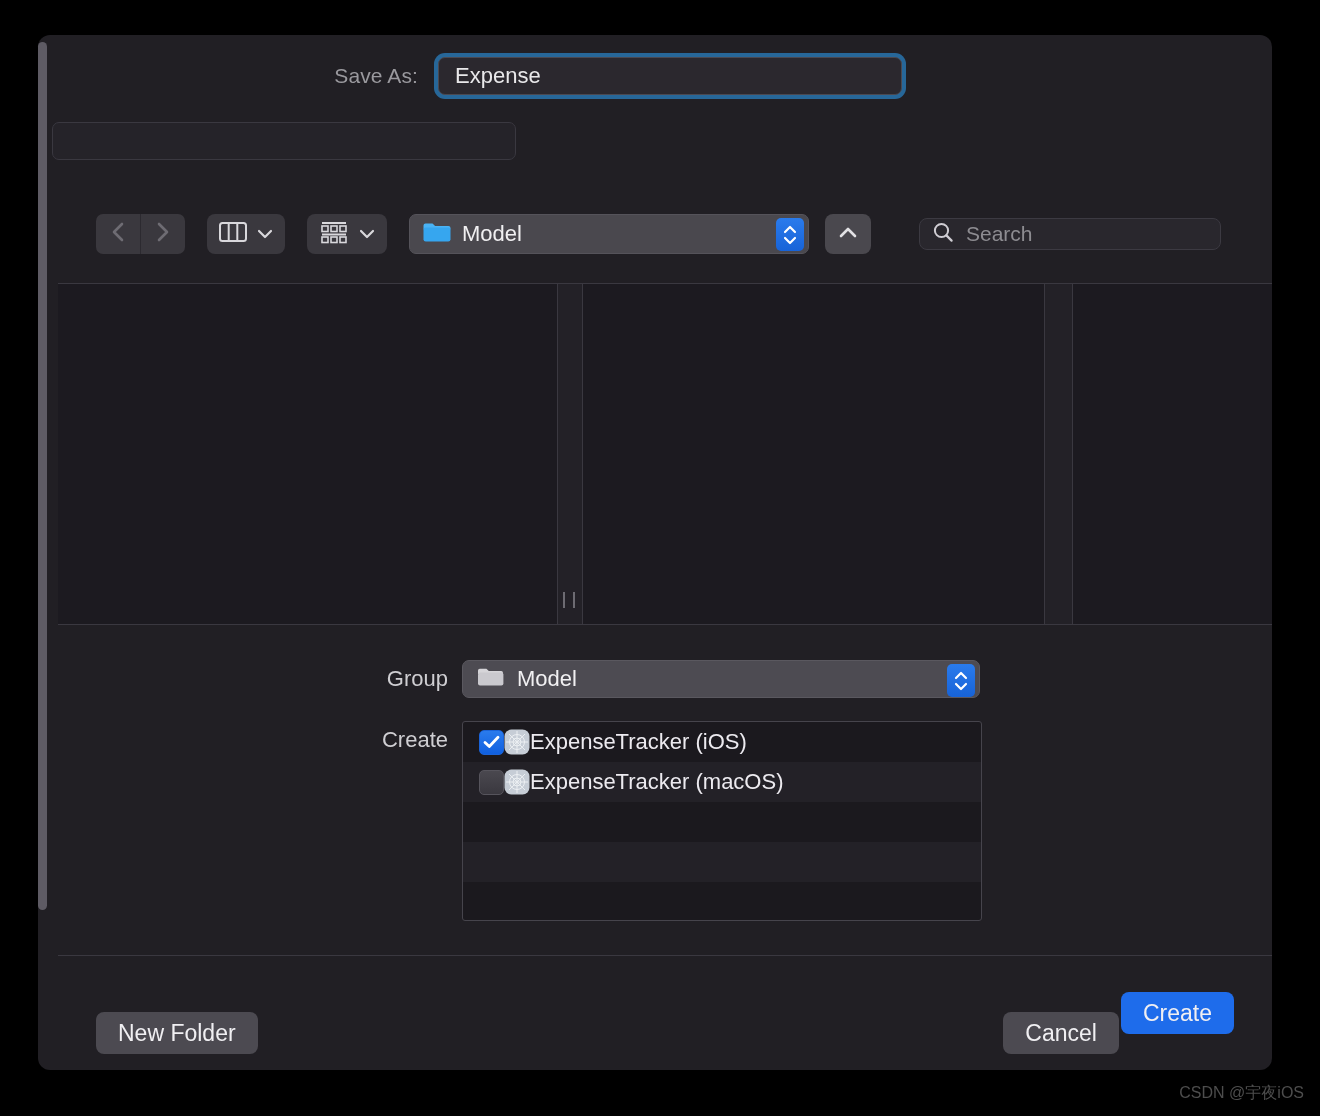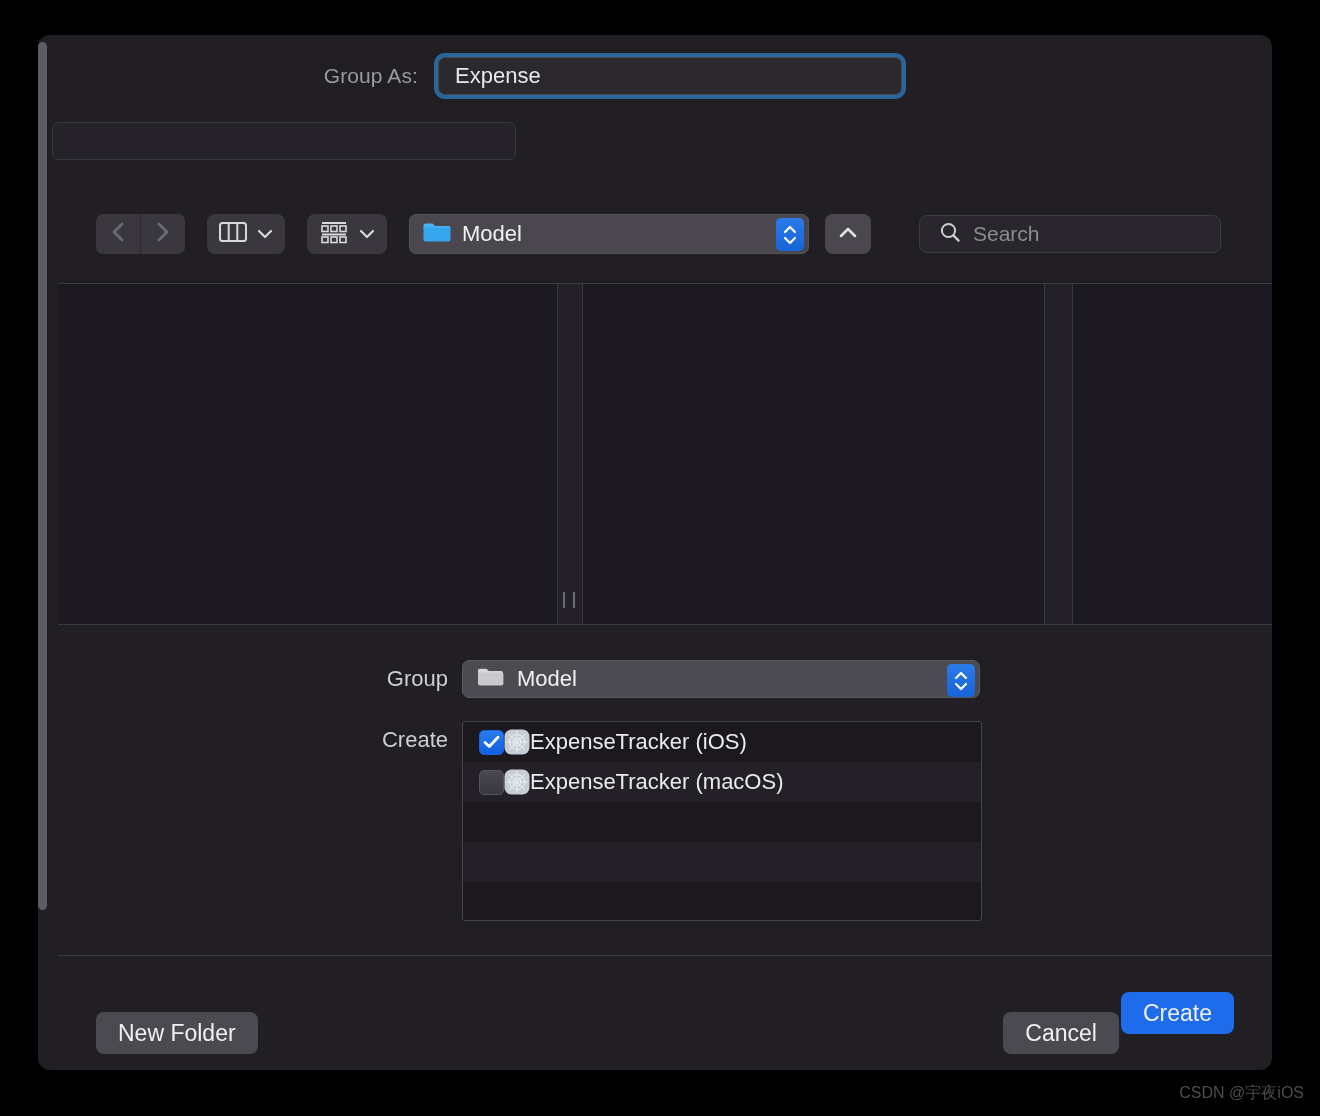--- a/index.html
+++ b/index.html
@@ -198,27 +198,27 @@
     background: #4a484e;
     border-radius: 8px;
     display: flex;
     align-items: center;
     justify-content: center;
     margin-right: 48px;
   }
 
   .search-field {
     width: 302px;
-    height: 38px;
+    height: 32px;
     background: #29272d;
     border: 1px solid #3c3a42;
     border-radius: 8px;
     display: flex;
     align-items: center;
-    padding: 0 19px;
+    padding: 0 12px;
     box-sizing: border-box;
     gap: 10px;
   }
   .search-input {
     flex: 1;
     background: transparent;
     border: none;
     outline: none;
     color: #e9e8ea;
     font-size: 21px;
@@ -402,21 +402,21 @@
 </head>
 <body>
 
 <div id="root">
 
   <div class="dialog">
 
     <div class="form-area">
 
       <div class="field-row saveas-row">
-        <div class="field-label saveas-label">Group As:</div>
+        <div class="field-label saveas-label">Save As:</div>
         <div class="saveas-input-wrap">
           <input class="saveas-input" type="text" value="Expense" style="">
         </div>
       </div>
 
       <div class="field-row tags-row">
         <div class="tags-input-wrap">
           <input class="tags-input" type="text" placeholder="" style="">
         </div>
       </div>

